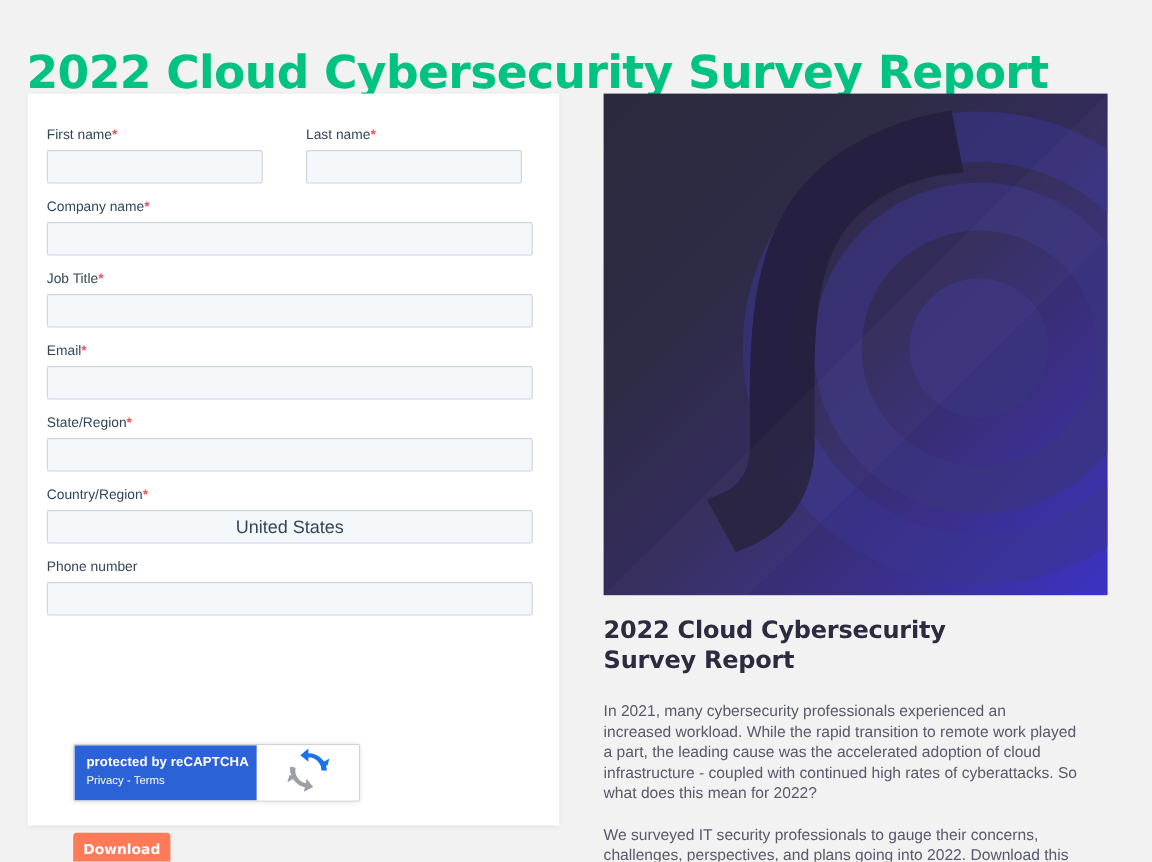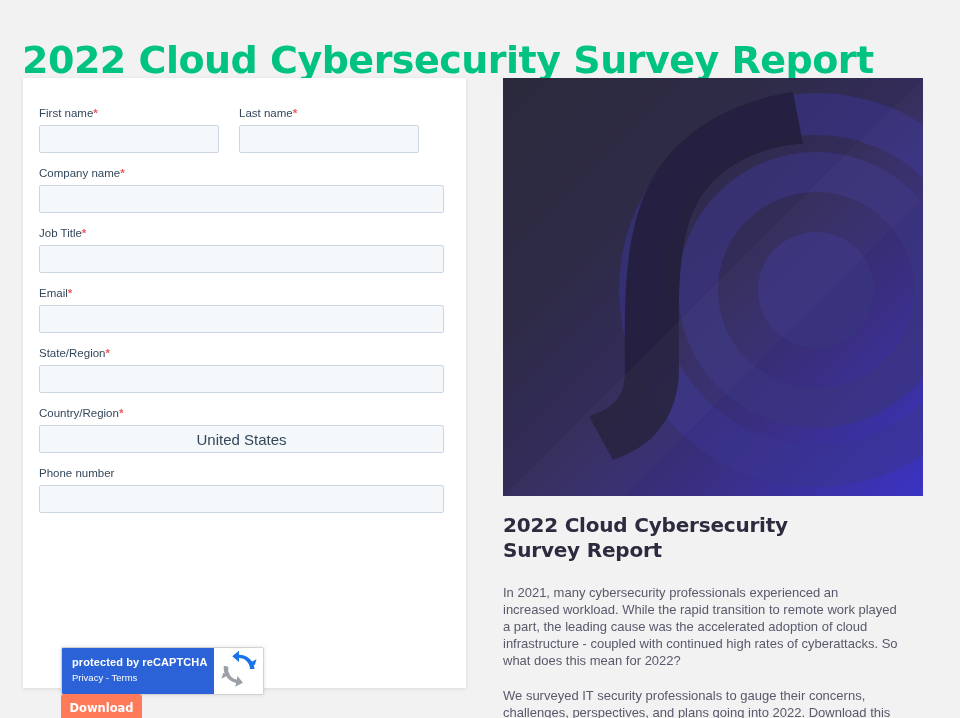--- a/index.html
+++ b/index.html
@@ -53,35 +53,34 @@
     border-radius: 2px;
     font-size: 14px;
     color: #33475b;
     padding: 0 10px;
     font-family: "Liberation Sans", sans-serif;
     outline: none;
   }
   .field-input.half { width: 180px; }
   .field-input.select { font-size: 15px; text-align: center; }
 
-  .row2 { display: flex; gap: 20px; align-items: center; }
+  .row2 { display: flex; gap: 36px; align-items: center; }
   .row2 .field { margin-bottom: 13px; }
 
   
   .recaptcha {
     position: absolute;
     left: 38px; top: 542px;
-    width: 203px; height: 48px;
+    width: 239px; height: 48px;
     display: flex;
     background: #ffffff;
     border: 1px solid #d3d3d3;
     border-radius: 2px;
     box-shadow: 0 0 4px rgba(0,0,0,0.12);
     overflow: hidden;
-    margin-top: 27px;
   }
   .recaptcha-blue {
     background: #2c62d8;
     flex: 0 0 152px;
     padding: 7px 0 0 10px;
     color: #ffffff;
   }
   .recaptcha-title { font-size: 11px; font-weight: bold; line-height: 15px; letter-spacing: .1px; }
   .recaptcha-sub { font-size: 9.5px; line-height: 14px; margin-top: 1px; }
   .recaptcha-logo {

